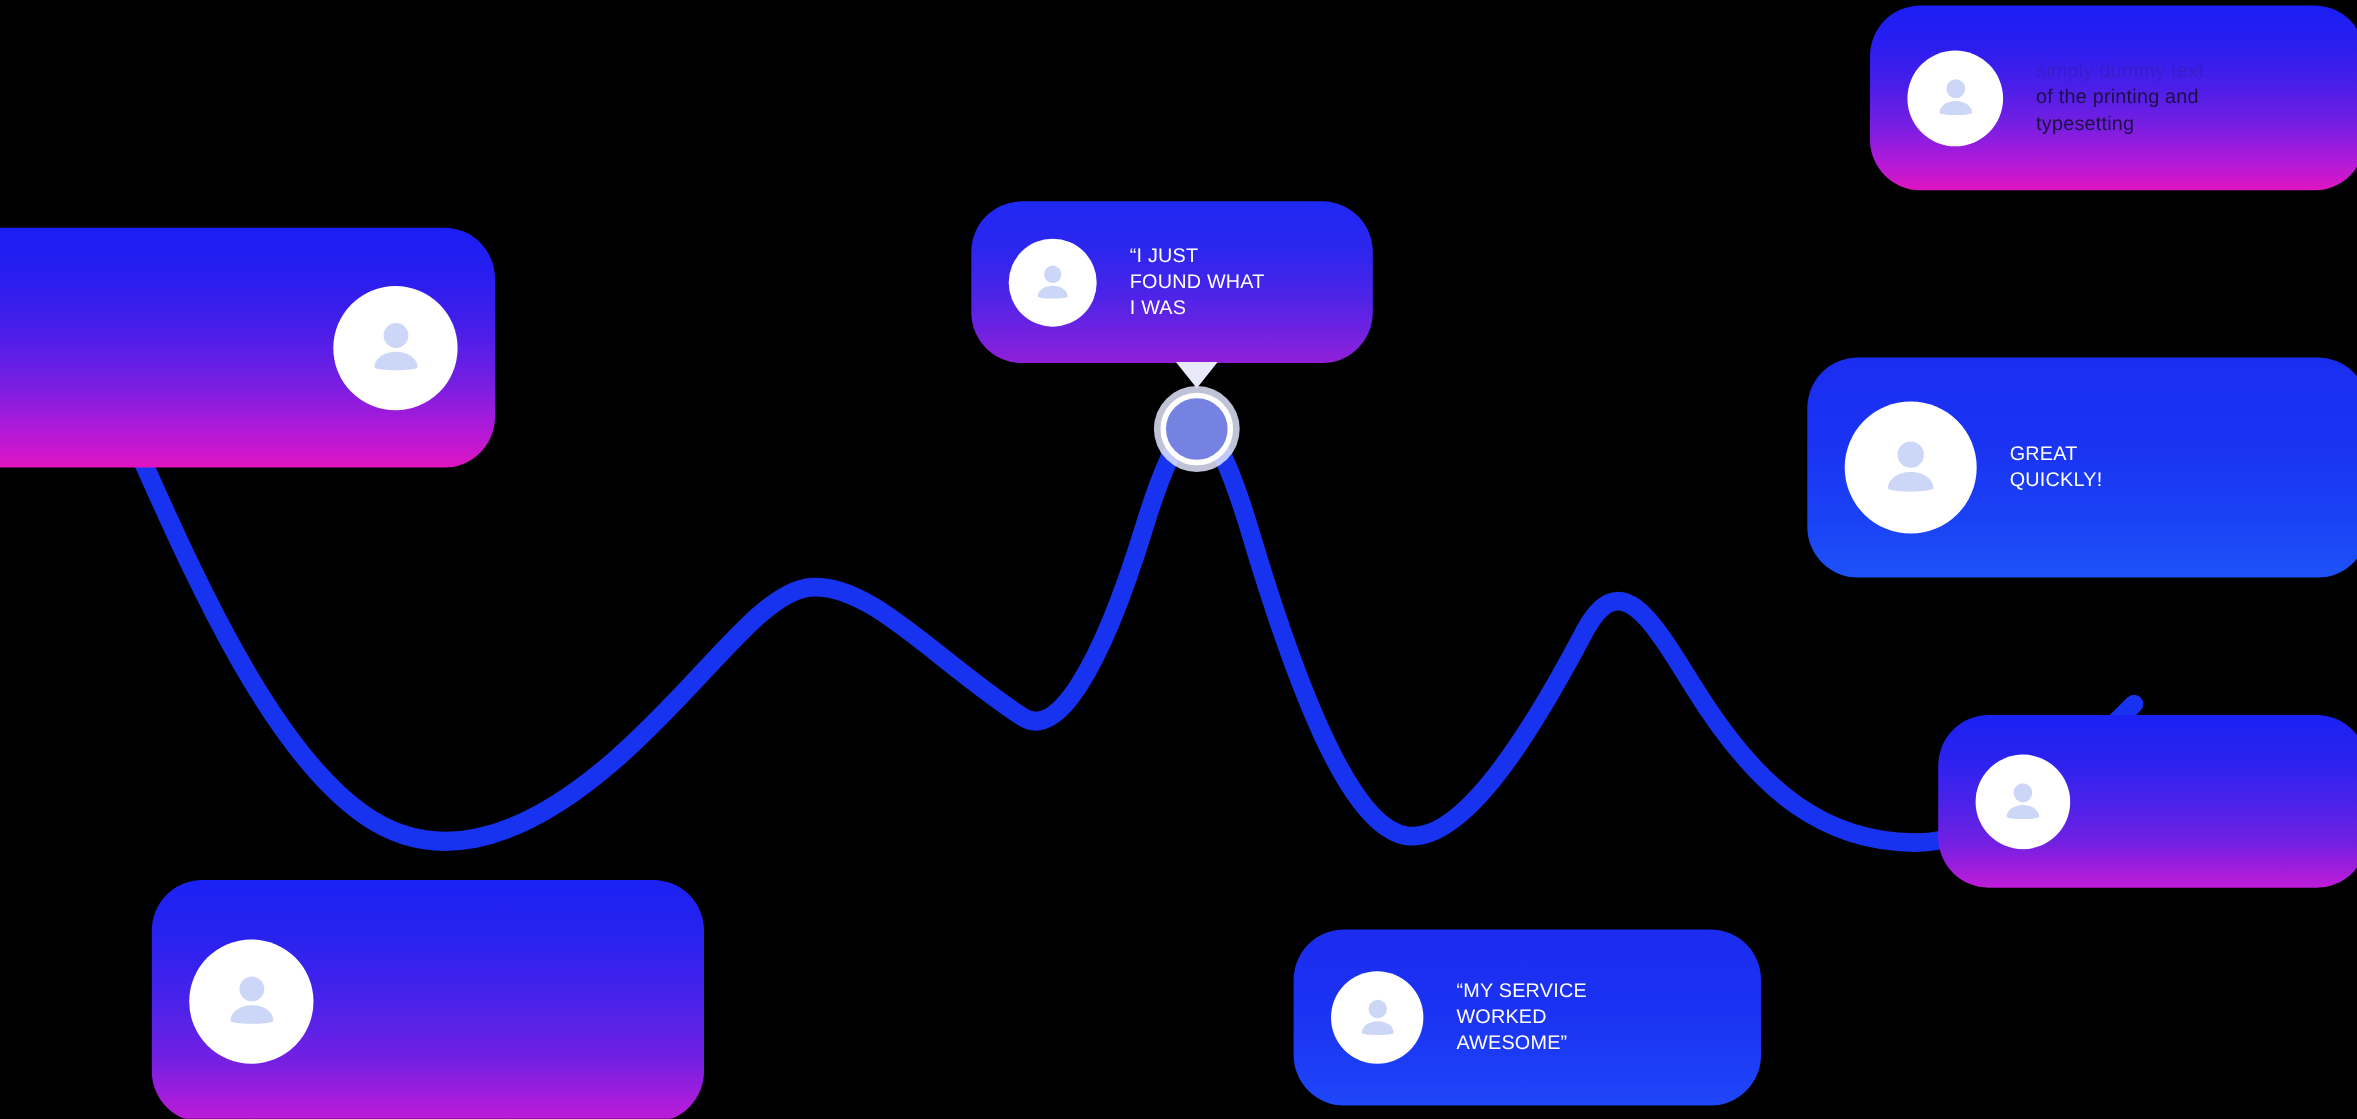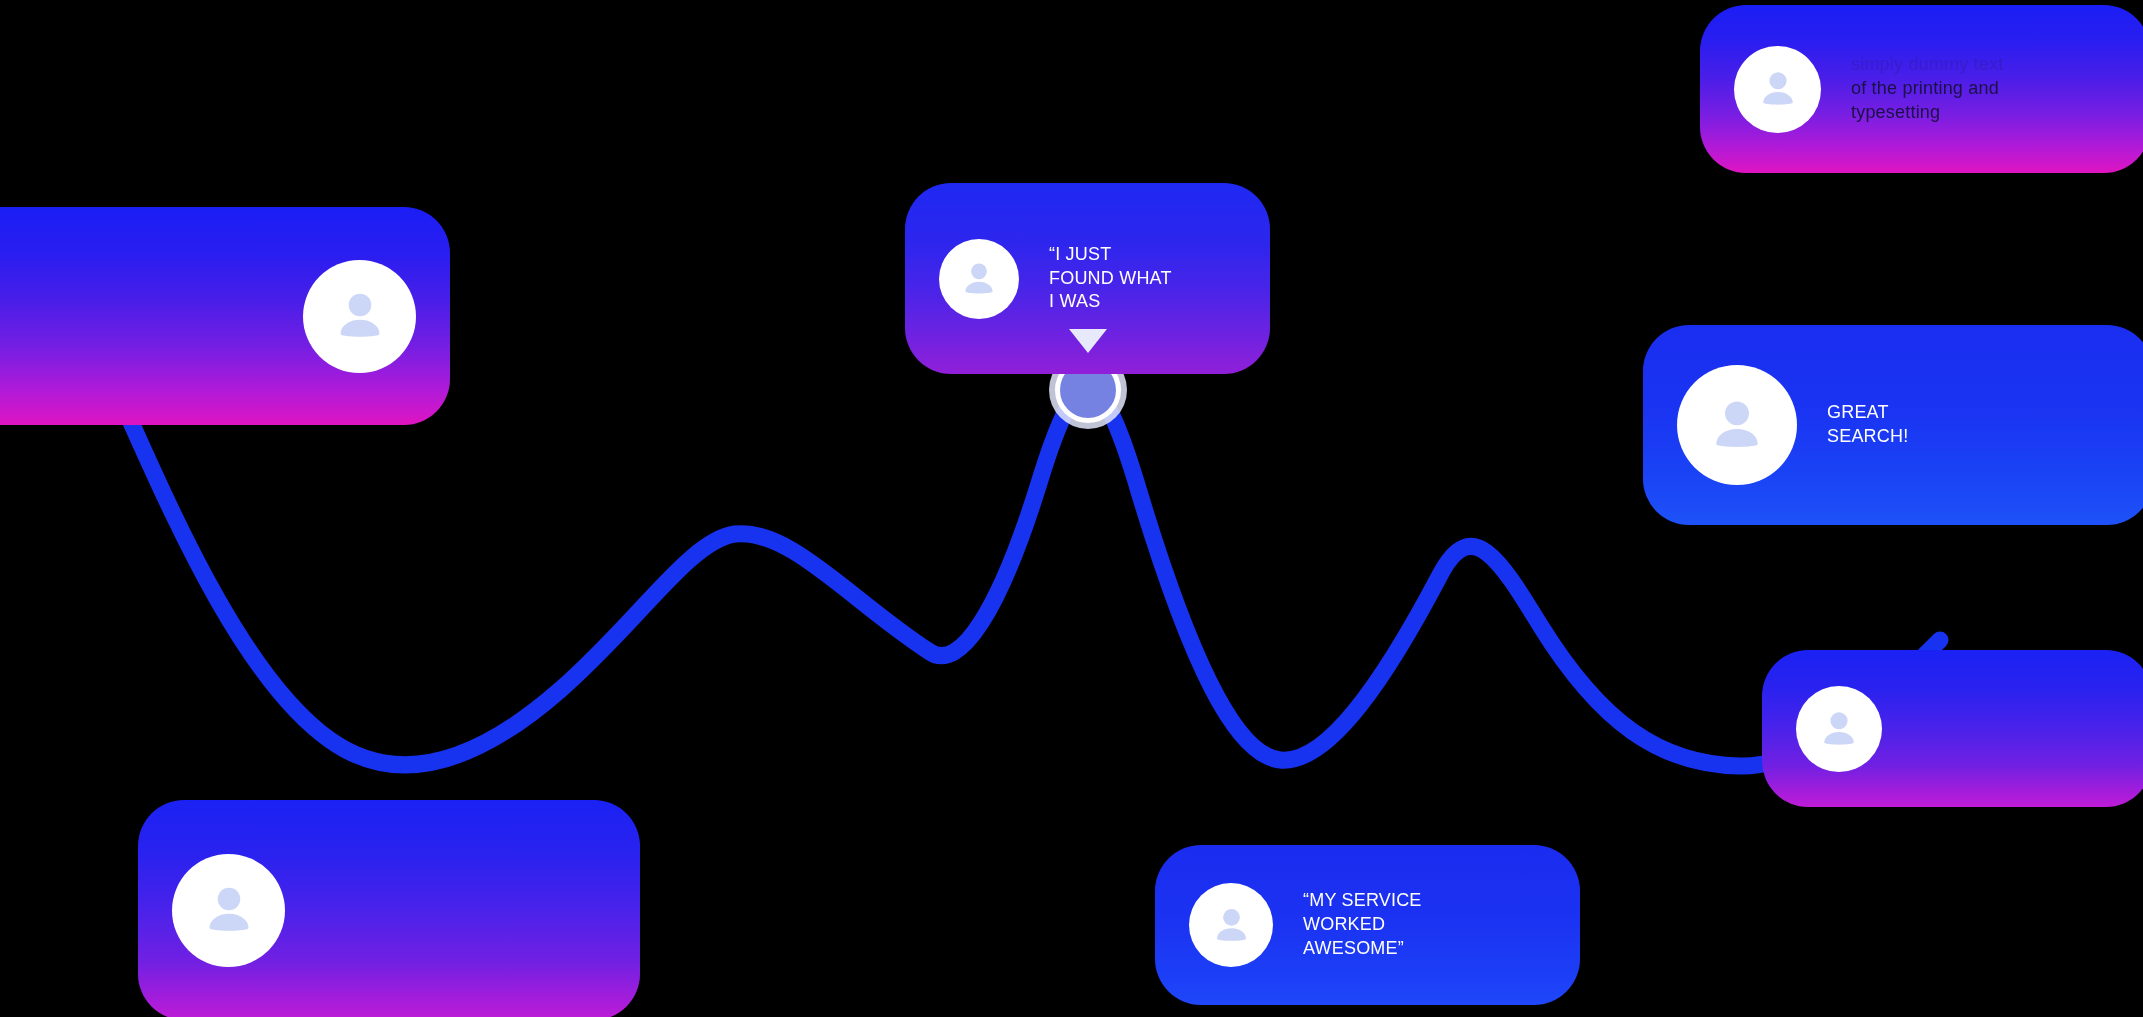--- a/index.html
+++ b/index.html
@@ -99,20 +99,21 @@
       #1e29f2 0%, #2c26ee 30%, #4c24e8 58%,
       #7222e0 82%, #911fd8 100%);
   }
   .grad-blueblue {
     background: linear-gradient(180deg,
       #1a2ef0 0%, #1a33f2 40%, #1a43f5 75%, #1e52f8 100%);
   }
   .grad-blueblue2 {
     background: linear-gradient(180deg,
       #1b2cef 0%, #1b32f2 45%, #1c3ef6 80%, #2047f9 100%);
+    margin-left: 21px;
   }
 
   
   #curve-node {
     position: absolute;
     width: 66px;
     height: 66px;
     border-radius: 50%;
     background: #7582e2;
     border: 5px solid #ffffff;
@@ -146,21 +147,21 @@
       <div class="card grad-bluepink" style="left: -120px; top: 207px; width: 570px; height: 218px;">
         <div class="card-inner" style="justify-content: flex-end;">
           <div class="avatar" style="width: 113px; height: 113px;">
             <svg width="66" height="66" viewBox="0 0 24 24">
               <circle cx="12" cy="8" r="4.1" fill="#ccd6f7"></circle>
               <path d="M12 13.4c-4.0 0-7.1 2.3-7.1 5.1 0 .6 3.2 1.0 7.1 1.0s7.1-.4 7.1-1.0c0-2.8-3.1-5.1-7.1-5.1z" fill="#ccd6f7"></path>
             </svg>
           </div>
         </div>
       </div>
-      <div class="card grad-blueviolet" style="left: 905px; top: 183px; width: 365px; height: 191px;">
+      <div class="card grad-blueviolet" style="left: 883px; top: 183px; width: 365px; height: 147px;">
         <div class="card-inner">
           <div class="avatar" style="width: 80px; height: 80px;">
             <svg width="46" height="46" viewBox="0 0 24 24">
               <circle cx="12" cy="8" r="4.1" fill="#ccd6f7"></circle>
               <path d="M12 13.4c-4.0 0-7.1 2.3-7.1 5.1 0 .6 3.2 1.0 7.1 1.0s7.1-.4 7.1-1.0c0-2.8-3.1-5.1-7.1-5.1z" fill="#ccd6f7"></path>
             </svg>
           </div>
           <div class="card-text">“I JUST
 FOUND WHAT
 I WAS</div>
@@ -179,21 +180,21 @@
       </div>
       <div class="card grad-blueblue" style="left: 1643px; top: 325px; width: 510px; height: 200px;">
         <div class="card-inner">
           <div class="avatar" style="width: 120px; height: 120px;">
             <svg width="70" height="70" viewBox="0 0 24 24">
               <circle cx="12" cy="8" r="4.1" fill="#ccd6f7"></circle>
               <path d="M12 13.4c-4.0 0-7.1 2.3-7.1 5.1 0 .6 3.2 1.0 7.1 1.0s7.1-.4 7.1-1.0c0-2.8-3.1-5.1-7.1-5.1z" fill="#ccd6f7"></path>
             </svg>
           </div>
           <div class="card-text">GREAT
-SEARCH!</div>
+QUICKLY!</div>
         </div>
       </div>
       <div class="card grad-bluepurple" style="left: 1762px; top: 650px; width: 390px; height: 157px;">
         <div class="card-inner">
           <div class="avatar" style="width: 86px; height: 86px;">
             <svg width="50" height="50" viewBox="0 0 24 24">
               <circle cx="12" cy="8" r="4.1" fill="#ccd6f7"></circle>
               <path d="M12 13.4c-4.0 0-7.1 2.3-7.1 5.1 0 .6 3.2 1.0 7.1 1.0s7.1-.4 7.1-1.0c0-2.8-3.1-5.1-7.1-5.1z" fill="#ccd6f7"></path>
             </svg>
           </div>

